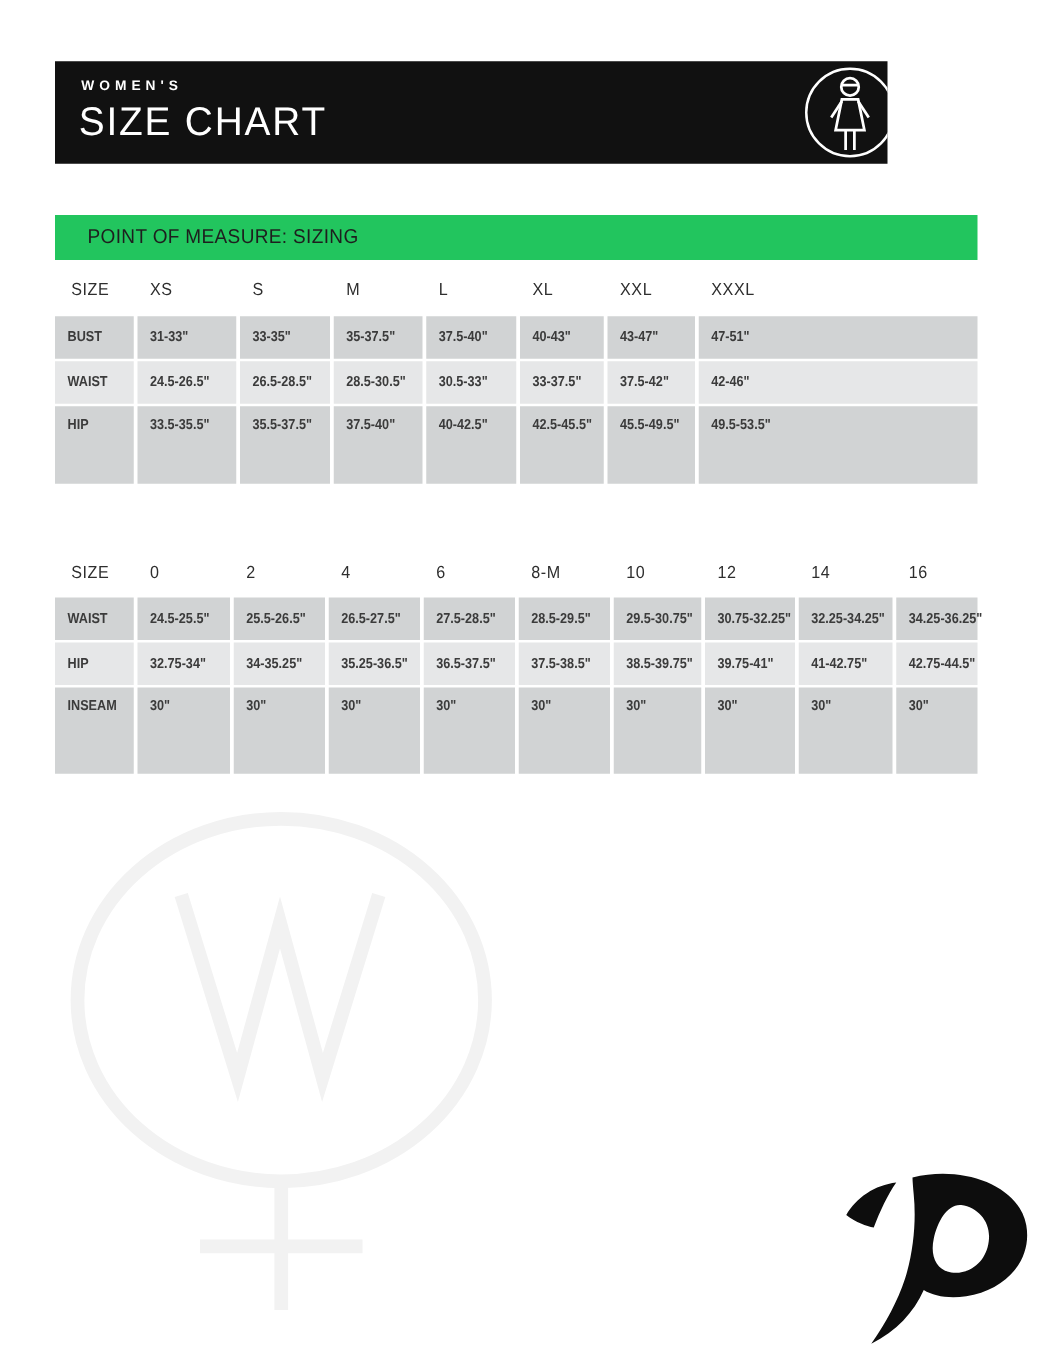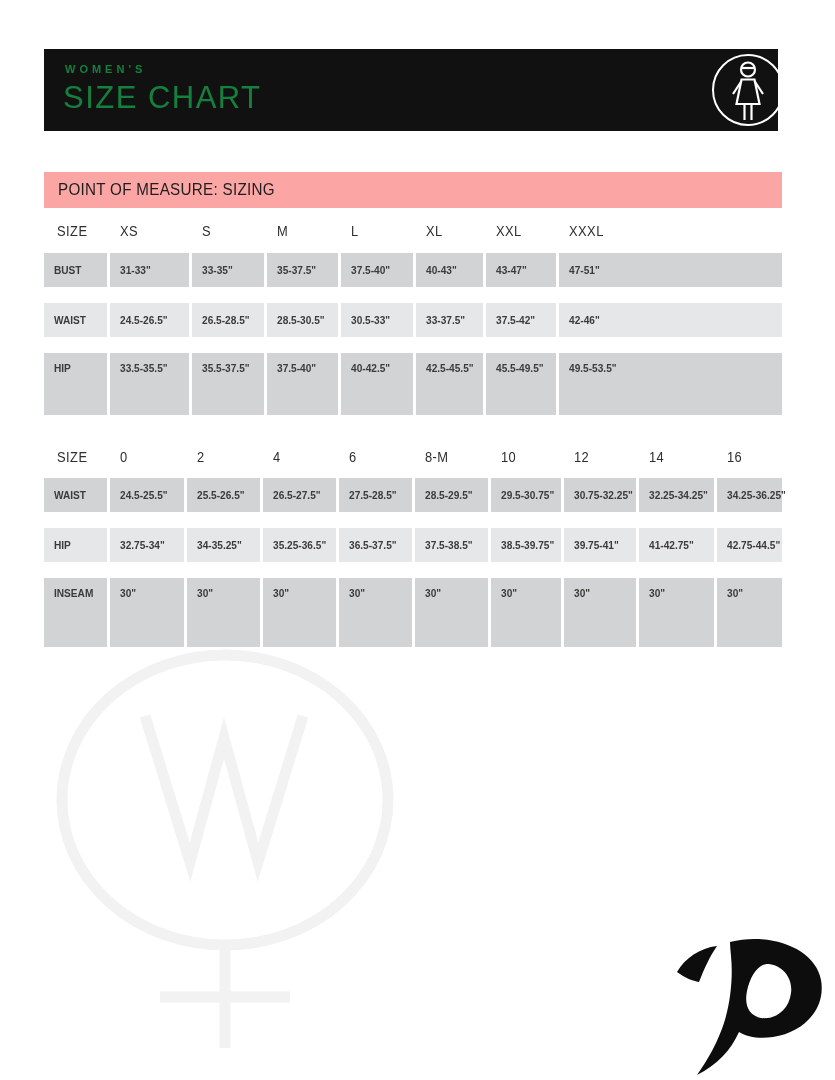--- a/index.html
+++ b/index.html
@@ -3,50 +3,50 @@
 <meta charset="utf-8">
 <style>
   html,body{margin:0;padding:0;background:#fff;}
   .page{position:relative;width:835px;height:1080px;background:#fff;overflow:hidden;
         font-family:"Liberation Sans",sans-serif;-webkit-font-smoothing:antialiased;}
 
   
   .watermark{position:absolute;left:40px;top:630px;pointer-events:none;}
 
   
-  .topbar{position:absolute;left:44px;top:49px;width:734px;height:82px;background:#111;
-          overflow:hidden;color:#15803d;}
+  .topbar{position:absolute;left:44px;top:49px;width:666px;height:82px;background:#111;
+          overflow:hidden;color:#ffffff;}
   .kicker{position:absolute;left:21px;top:14px;font-size:11px;font-weight:700;
           letter-spacing:4px;}
   .pagetitle{position:absolute;left:19px;top:30px;font-size:32px;font-weight:400;
           letter-spacing:1.5px;transform:scaleX(.97);transform-origin:0 50%;white-space:nowrap;}
   .figicon{position:absolute;right:-8px;top:3px;}
 
   
   .sec{position:absolute;left:44px;width:738px;}
   .sec1{top:172px;}
   .sec2{top:435px;}
-  .bar{height:36px;background:#fca5a5;display:flex;align-items:center;padding-left:14px;
+  .bar{height:36px;background:#22c55e;display:flex;align-items:center;padding-left:26px;
        box-sizing:border-box;}
   .bartext{font-size:16px;font-weight:400;color:#1e1e1e;letter-spacing:.3px;
        transform:scaleX(.95);transform-origin:0 50%;white-space:nowrap;}
 
   .grid{display:grid;column-gap:3px;}
   .cols1{grid-template-columns:63px 79px 72px 71px 72px 67px 70px minmax(0,1fr);}
   .cols2{grid-template-columns:63px 74px 73px 73px 73px 73px 70px 72px 75px minmax(0,1fr);}
 
   .thead{align-items:center;}
   .sec1 .thead{height:45px;}
   .sec2 .thead{height:43px;}
   .hc{display:flex;align-items:flex-end;padding-left:10px;}
   .hc.lab{padding-left:13px;}
   .hx{font-size:14px;color:#2e2e2e;letter-spacing:.5px;transform:scaleX(.92);
       transform-origin:0 50%;white-space:nowrap;}
 
-  .trow{margin-bottom:16px;height:34px;}
+  .trow{margin-bottom:2px;height:34px;}
   .trow.tall{height:62px;}
   .sec2 .trow.tall{height:69px;}
   .trow.dark .tc{background:#d1d3d4;}
   .trow.light .tc{background:#e6e7e8;}
   .tc{display:flex;align-items:center;padding-left:10px;box-sizing:border-box;}
   .trow.tall .tc{align-items:flex-start;padding-top:9px;}
   .tc .cx{font-size:11.5px;font-weight:700;color:#3b3b3b;transform:scaleX(.88);
       transform-origin:0 50%;white-space:nowrap;}
 
   

